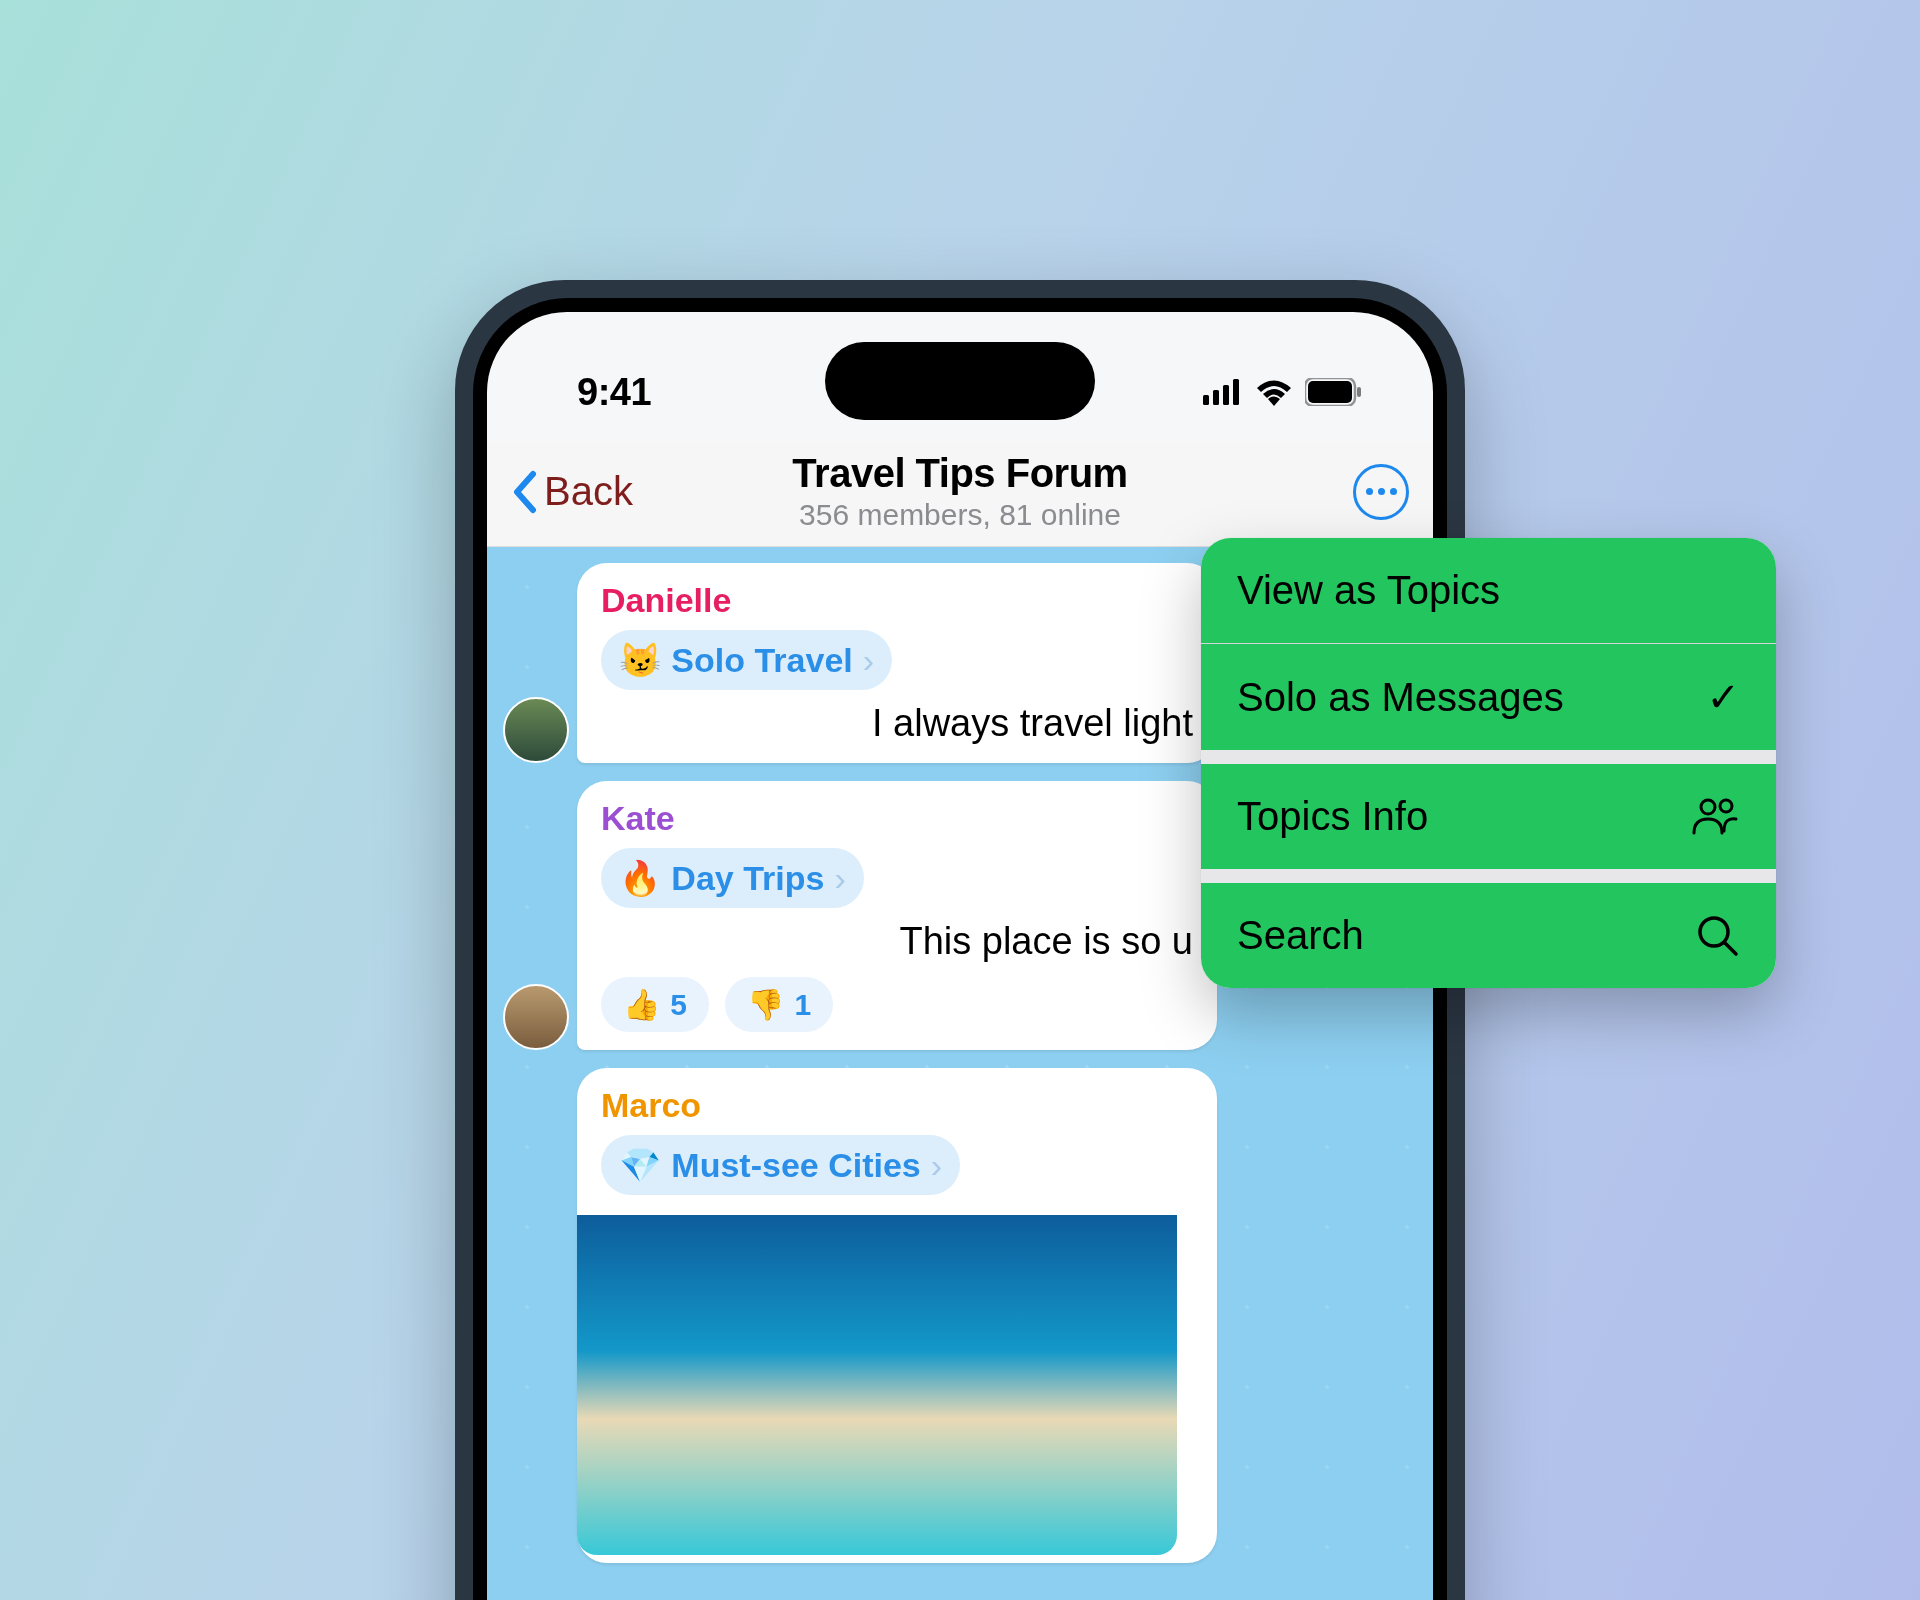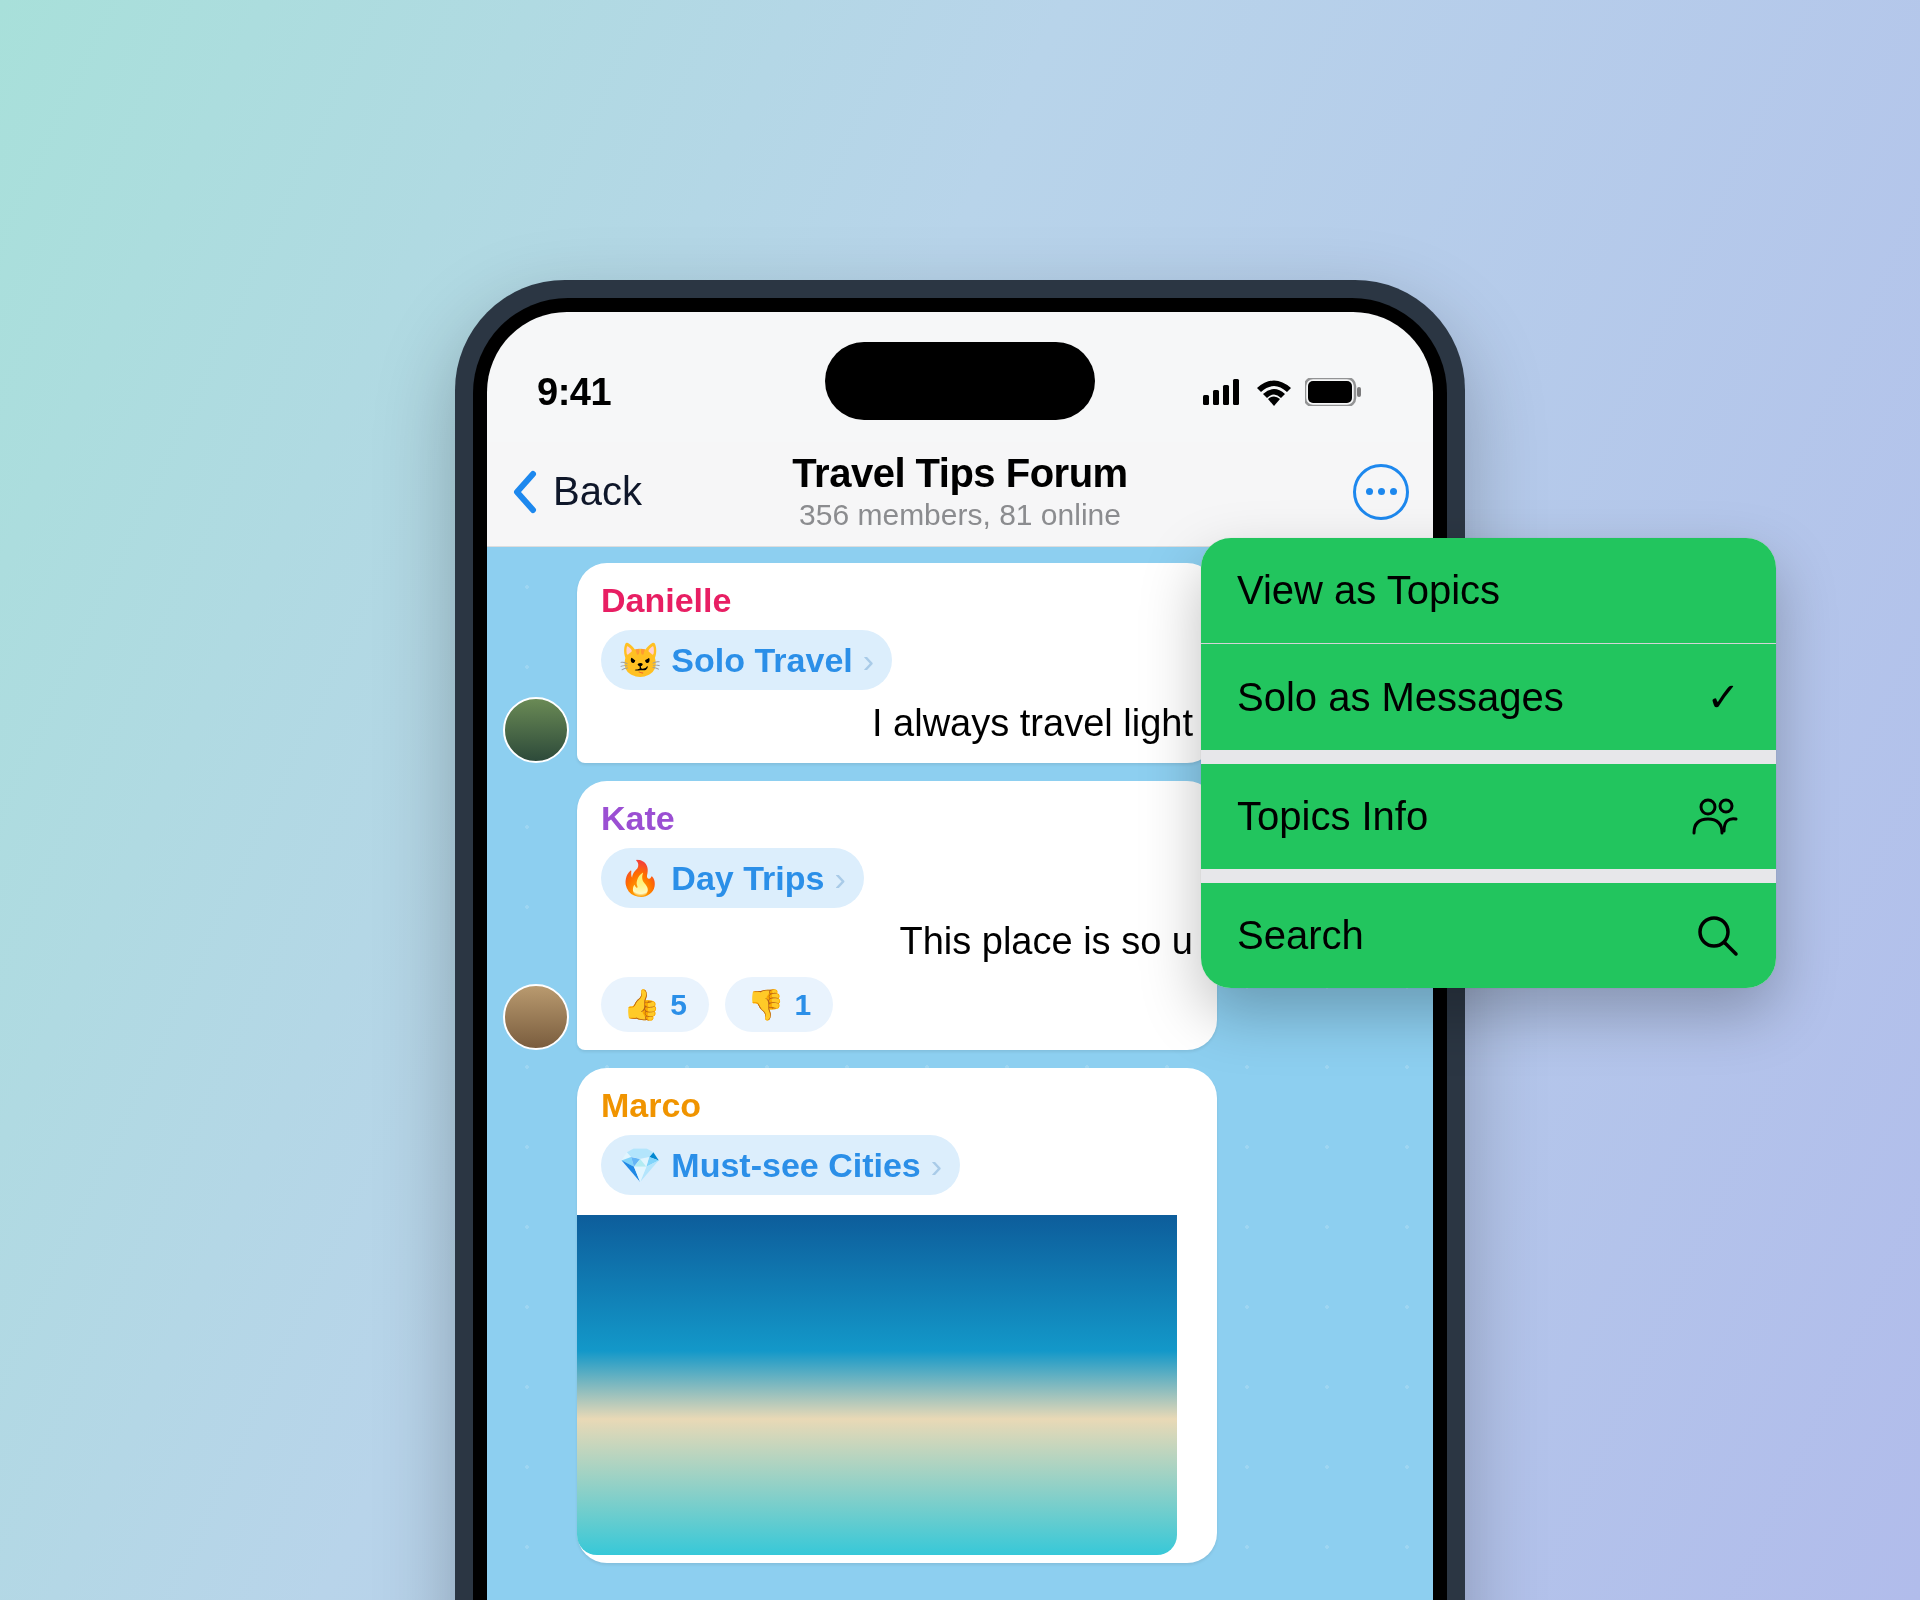--- a/index.html
+++ b/index.html
@@ -68,20 +68,21 @@
     justify-content: space-between;
     align-items: center;
     padding: 0 50px;
     padding-top: 30px;
   }
   .time {
     font-size: 38px;
     font-weight: 700;
     letter-spacing: -0.5px;
     color: #000;
+    margin-left: 40px;
   }
   .indicators {
     display: flex;
     align-items: center;
     gap: 12px;
     margin-right: 20px;
   }
 
   
   .navbar {
@@ -89,22 +90,22 @@
     background: #f6f6f7;
     border-bottom: 1px solid rgba(0,0,0,.10);
     display: flex;
     align-items: center;
     padding: 0 24px 5px;
     position: relative;
   }
   .back-btn {
     display: flex;
     align-items: center;
-    gap: 14px;
-    color: #0f172a;
+    gap: 5px;
+    color: #7f1d1d;
     font-size: 40px;
     font-weight: 400;
   }
   .nav-title-wrap {
     position: absolute;
     left: 50%;
     transform: translateX(-50%);
     text-align: center;
   }
   .nav-title {

